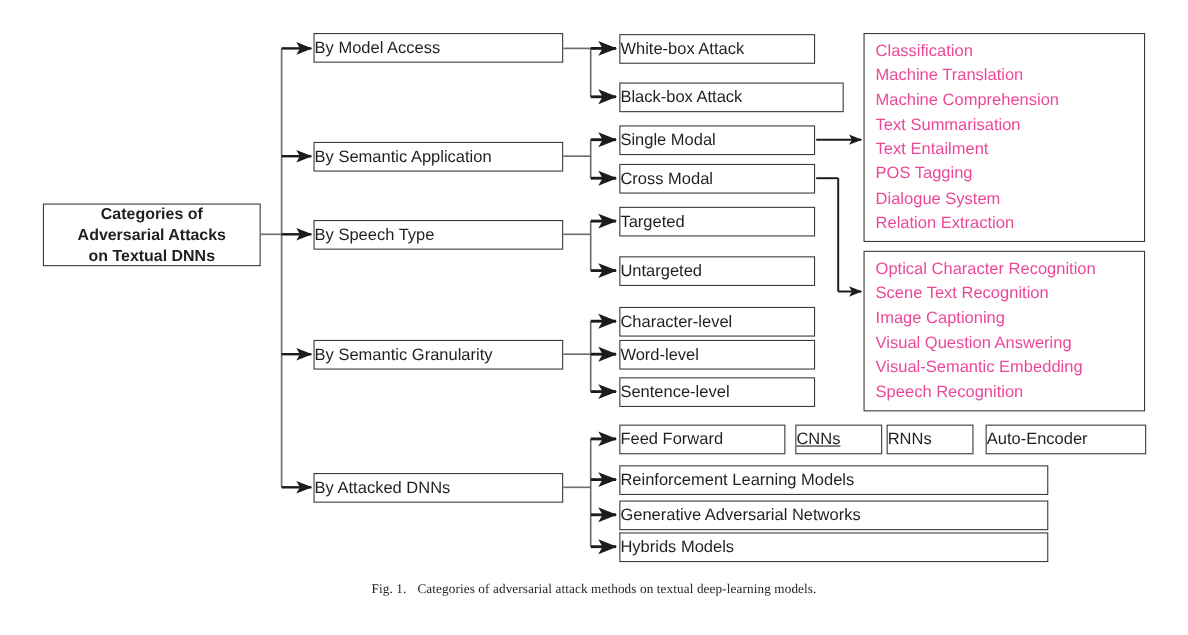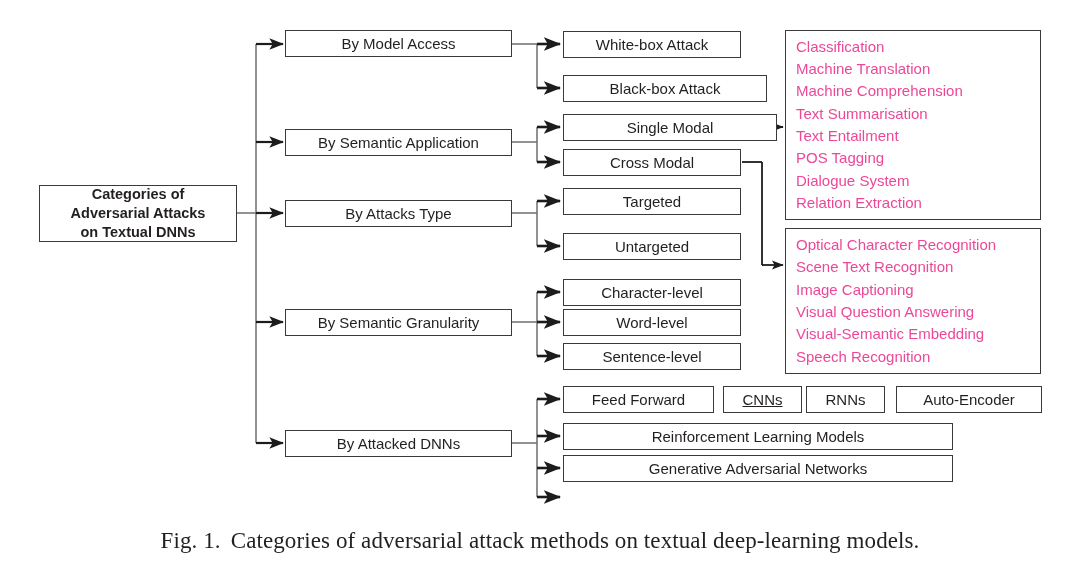--- a/index.html
+++ b/index.html
@@ -34,21 +34,20 @@
     height: 520px;
     pointer-events: none;
   }
   .node {
     position: absolute;
     box-sizing: border-box;
     border: 1.4px solid #3a3a3a;
     background: #ffffff;
     display: flex;
     align-items: center;
-    justify-content: center;
     font-size: 15px;
     line-height: 1.18;
     color: #231f20;
     text-align: center;
     white-space: nowrap;
   }
   .node.root {
     font-weight: bold;
     flex-direction: column;
     line-height: 1.32;
@@ -73,21 +72,21 @@
     color: #ec4899;
     text-align: left;
   }
   #caption {
     position: absolute;
     left: 0;
     top: 528px;
     width: 1080px;
     text-align: center;
     font-family: "Liberation Serif", serif;
-    font-size: 23px;
+    font-size: 12px;
     color: #231f20;
     letter-spacing: 0.1px;
   }
   #caption .figlabel { margin-right: 10px; }
 </style>
 </head>
 <body>
 
 <div id="figure">
 
@@ -183,39 +182,39 @@
 
     <div class="node" style="left:285px; top:30px; width:227px; height:27px;">
         <span>By Model Access</span>
       </div>
 
     <div class="node" style="left:285px; top:129px; width:227px; height:27px;">
         <span>By Semantic Application</span>
       </div>
 
     <div class="node" style="left:285px; top:200px; width:227px; height:27px;">
-        <span>By Attacks Type</span>
+        <span>By Speech Type</span>
       </div>
 
     <div class="node" style="left:285px; top:309px; width:227px; height:27px;">
         <span>By Semantic Granularity</span>
       </div>
 
     <div class="node" style="left:285px; top:430px; width:227px; height:27px;">
         <span>By Attacked DNNs</span>
       </div>
 
     <div class="node" style="left:563px; top:31px; width:178px; height:27px;">
         <span>White-box Attack</span>
       </div>
     <div class="node" style="left:563px; top:75px; width:204px; height:27px;">
         <span>Black-box Attack</span>
       </div>
 
-    <div class="node" style="left:563px; top:114px; width:214px; height:27px;">
+    <div class="node" style="left:563px; top:114px; width:178px; height:27px;">
         <span>Single Modal</span>
       </div>
     <div class="node" style="left:563px; top:149px; width:178px; height:27px;">
         <span>Cross Modal</span>
       </div>
 
     <div class="node" style="left:563px; top:188px; width:178px; height:27px;">
         <span>Targeted</span>
       </div>
     <div class="node" style="left:563px; top:233px; width:178px; height:27px;">
@@ -243,20 +242,23 @@
       </div>
     <div class="node" style="left:896px; top:386px; width:146px; height:27px;">
         <span>Auto-Encoder</span>
       </div>
 
     <div class="node" style="left:563px; top:423px; width:390px; height:27px;">
         <span>Reinforcement Learning Models</span>
       </div>
     <div class="node" style="left:563px; top:455px; width:390px; height:27px;">
         <span>Generative Adversarial Networks</span>
+      </div>
+    <div class="node" style="left:563px; top:484px; width:390px; height:27px;">
+        <span>Hybrids Models</span>
       </div>
 
     <div class="listbox" style="left:785px; top:30px; width:256px; height:190px;">
       <div class="row">Classification</div>
       <div class="row">Machine Translation</div>
       <div class="row">Machine Comprehension</div>
       <div class="row">Text Summarisation</div>
       <div class="row">Text Entailment</div>
       <div class="row">POS Tagging</div>
       <div class="row">Dialogue System</div>

